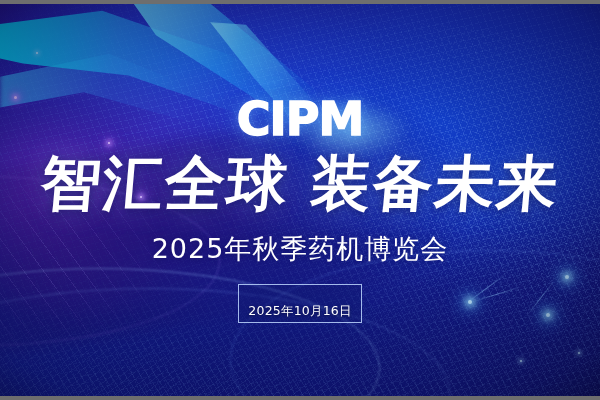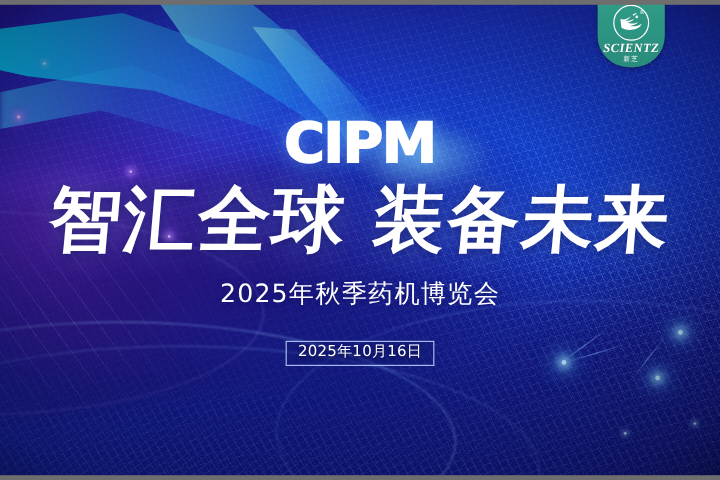--- a/index.html
+++ b/index.html
@@ -216,35 +216,35 @@
     text-shadow:0 2px 10px rgba(10,10,80,.6), 0 0 24px rgba(140,200,255,.35);
     white-space:nowrap;
   }
   .headline .gap{display:inline-block;width:22px;}
 
   .subtitle{
     position:absolute;left:0;right:0;top:235px;
     text-align:center;
     font-family:"DejaVu Sans","Liberation Sans",sans-serif;
     font-weight:400;
-    font-size:21px;
+    font-size:27px;
     letter-spacing:1px;
     color:#ffffff;
     line-height:1;
     text-shadow:0 1px 6px rgba(10,10,80,.55);
   }
 
   .datebar-wrap{
     position:absolute;left:0;right:0;top:284px;
     display:flex;justify-content:center;
   }
   .datebar{
     display:inline-flex;align-items:center;gap:8px;
     border:1px solid rgba(190,215,255,.85);
-    padding:0 9px 3px;
+    padding:18px 9px 3px;
     background:rgba(18,26,110,.30);
     font-family:"DejaVu Sans","Liberation Sans",sans-serif;
     font-size:12.5px;
     color:#ffffff;
     line-height:1.25;
     letter-spacing:.2px;
     white-space:nowrap;
     text-shadow:0 1px 3px rgba(0,0,0,.5);
   }
 </style>
@@ -291,32 +291,20 @@
     <div class="node sm violet-n" style="left:108px;top:142px;"></div>
     <div class="node sm violet-n" style="left:140px;top:196px;"></div>
     <div class="node sm" style="left:36px;top:52px;"></div>
 
     <div class="vignette"></div>
   </div>
 
   <div class="bar bar-top"></div>
   <div class="bar bar-bottom"></div>
 
-  <div class="badge">
-    <div class="badge-emblem">
-      <svg width="22" height="18" viewBox="0 0 22 18" aria-hidden="true">
-        <path d="M3 13.4c3.6 1.9 8.4 2.2 12.6.4 2.2-1 3.6-2.6 4.2-4.1-2.6 1.9-6.5 2.6-9.9 1.9 2.6-.3 5.2-1.3 6.9-3.1C14.3 9.6 10.6 9.9 7.8 9c2.4-.4 4.6-1.6 5.9-3.3-2.1 1.3-4.8 1.8-7.2 1.3 1.9-.6 3.5-1.9 4.2-3.5C9 5.1 6.5 6.2 4.2 6.2c-.9 0-1.6-.2-2.2-.5.3 2 .4 5.3 1 7.7z" fill="#ffffff"></path>
-        <path d="M12.1 2.2c.9-.6 1.9-1.1 2.9-1.4l.4.9c-1 .3-1.9.8-2.7 1.4l-.6-.9z" fill="#ffffff"></path>
-        <circle cx="15.6" cy="4.1" r="1.1" fill="#ffffff"></circle>
-      </svg>
-      <span class="badge-reg">®</span>
-    </div>
-    <div class="badge-word">SCIENTZ</div>
-    <div class="badge-cn">新芝</div>
-  </div>
 
   <div class="content">
 
     <div class="cipm">CIPM</div>
 
     <div class="headline">
       <span>智汇全球</span><span class="gap"></span><span>装备未来</span>
     </div>
 
     <div class="subtitle">2025年秋季药机博览会</div>

